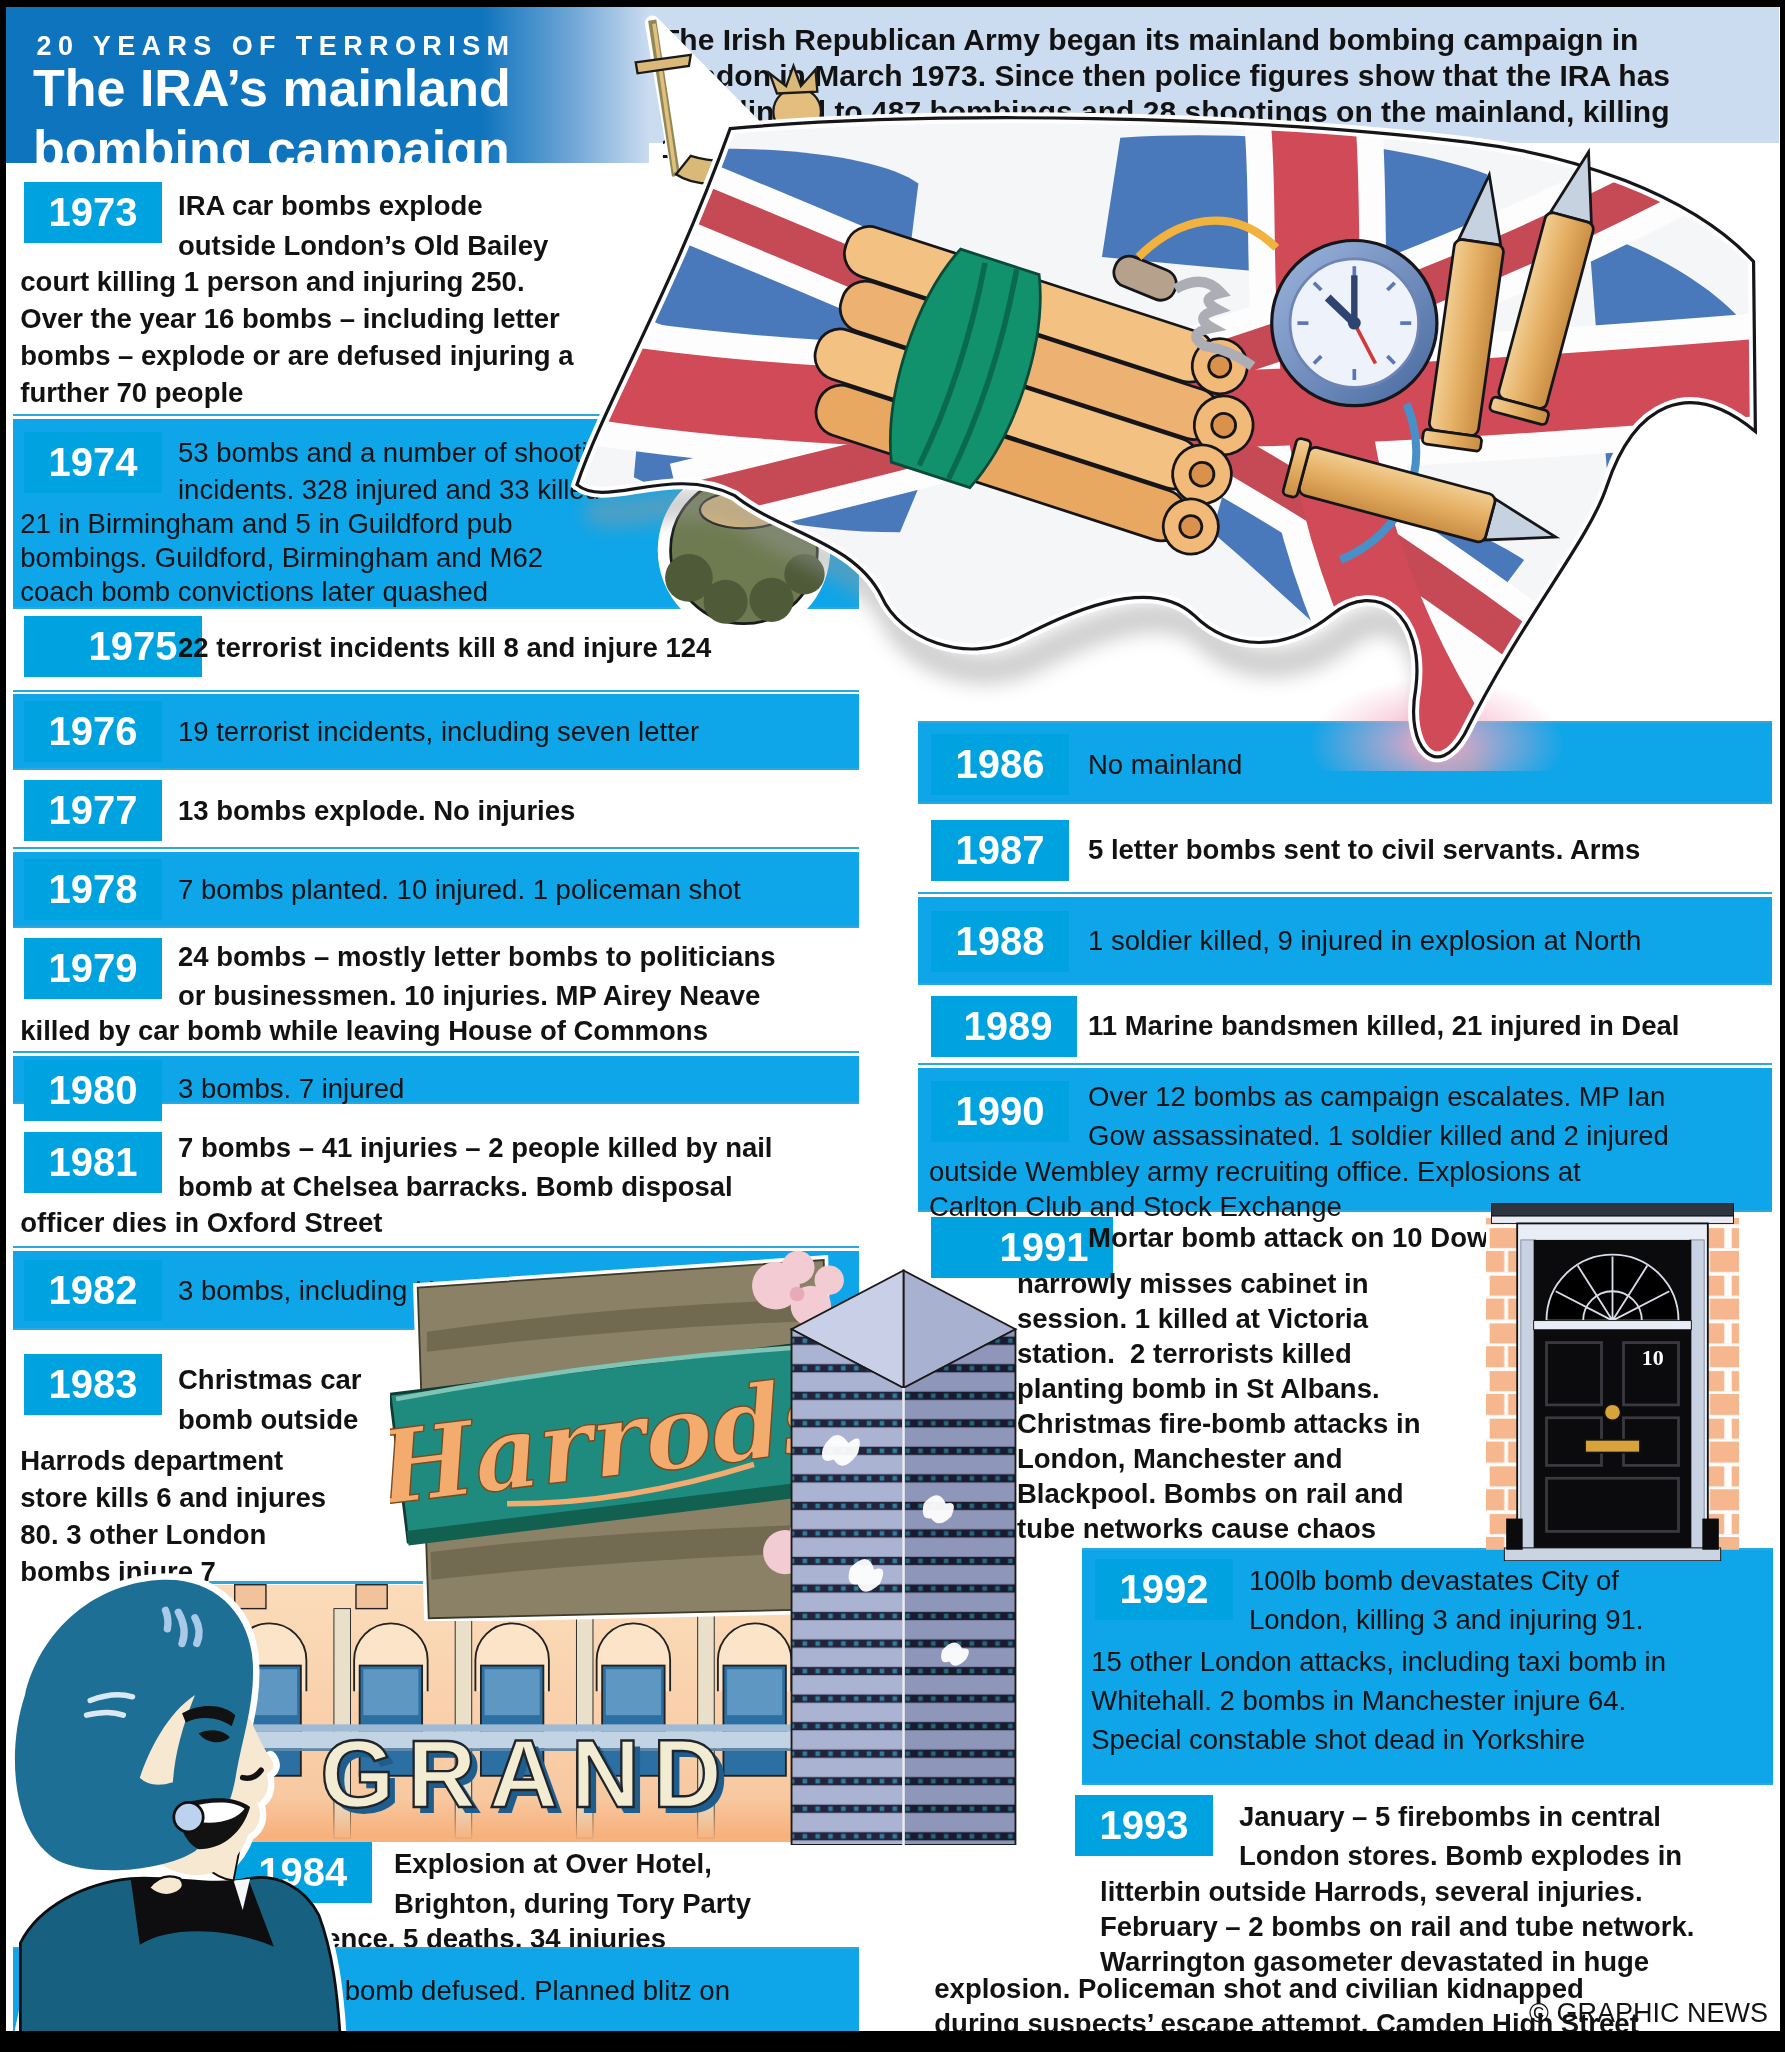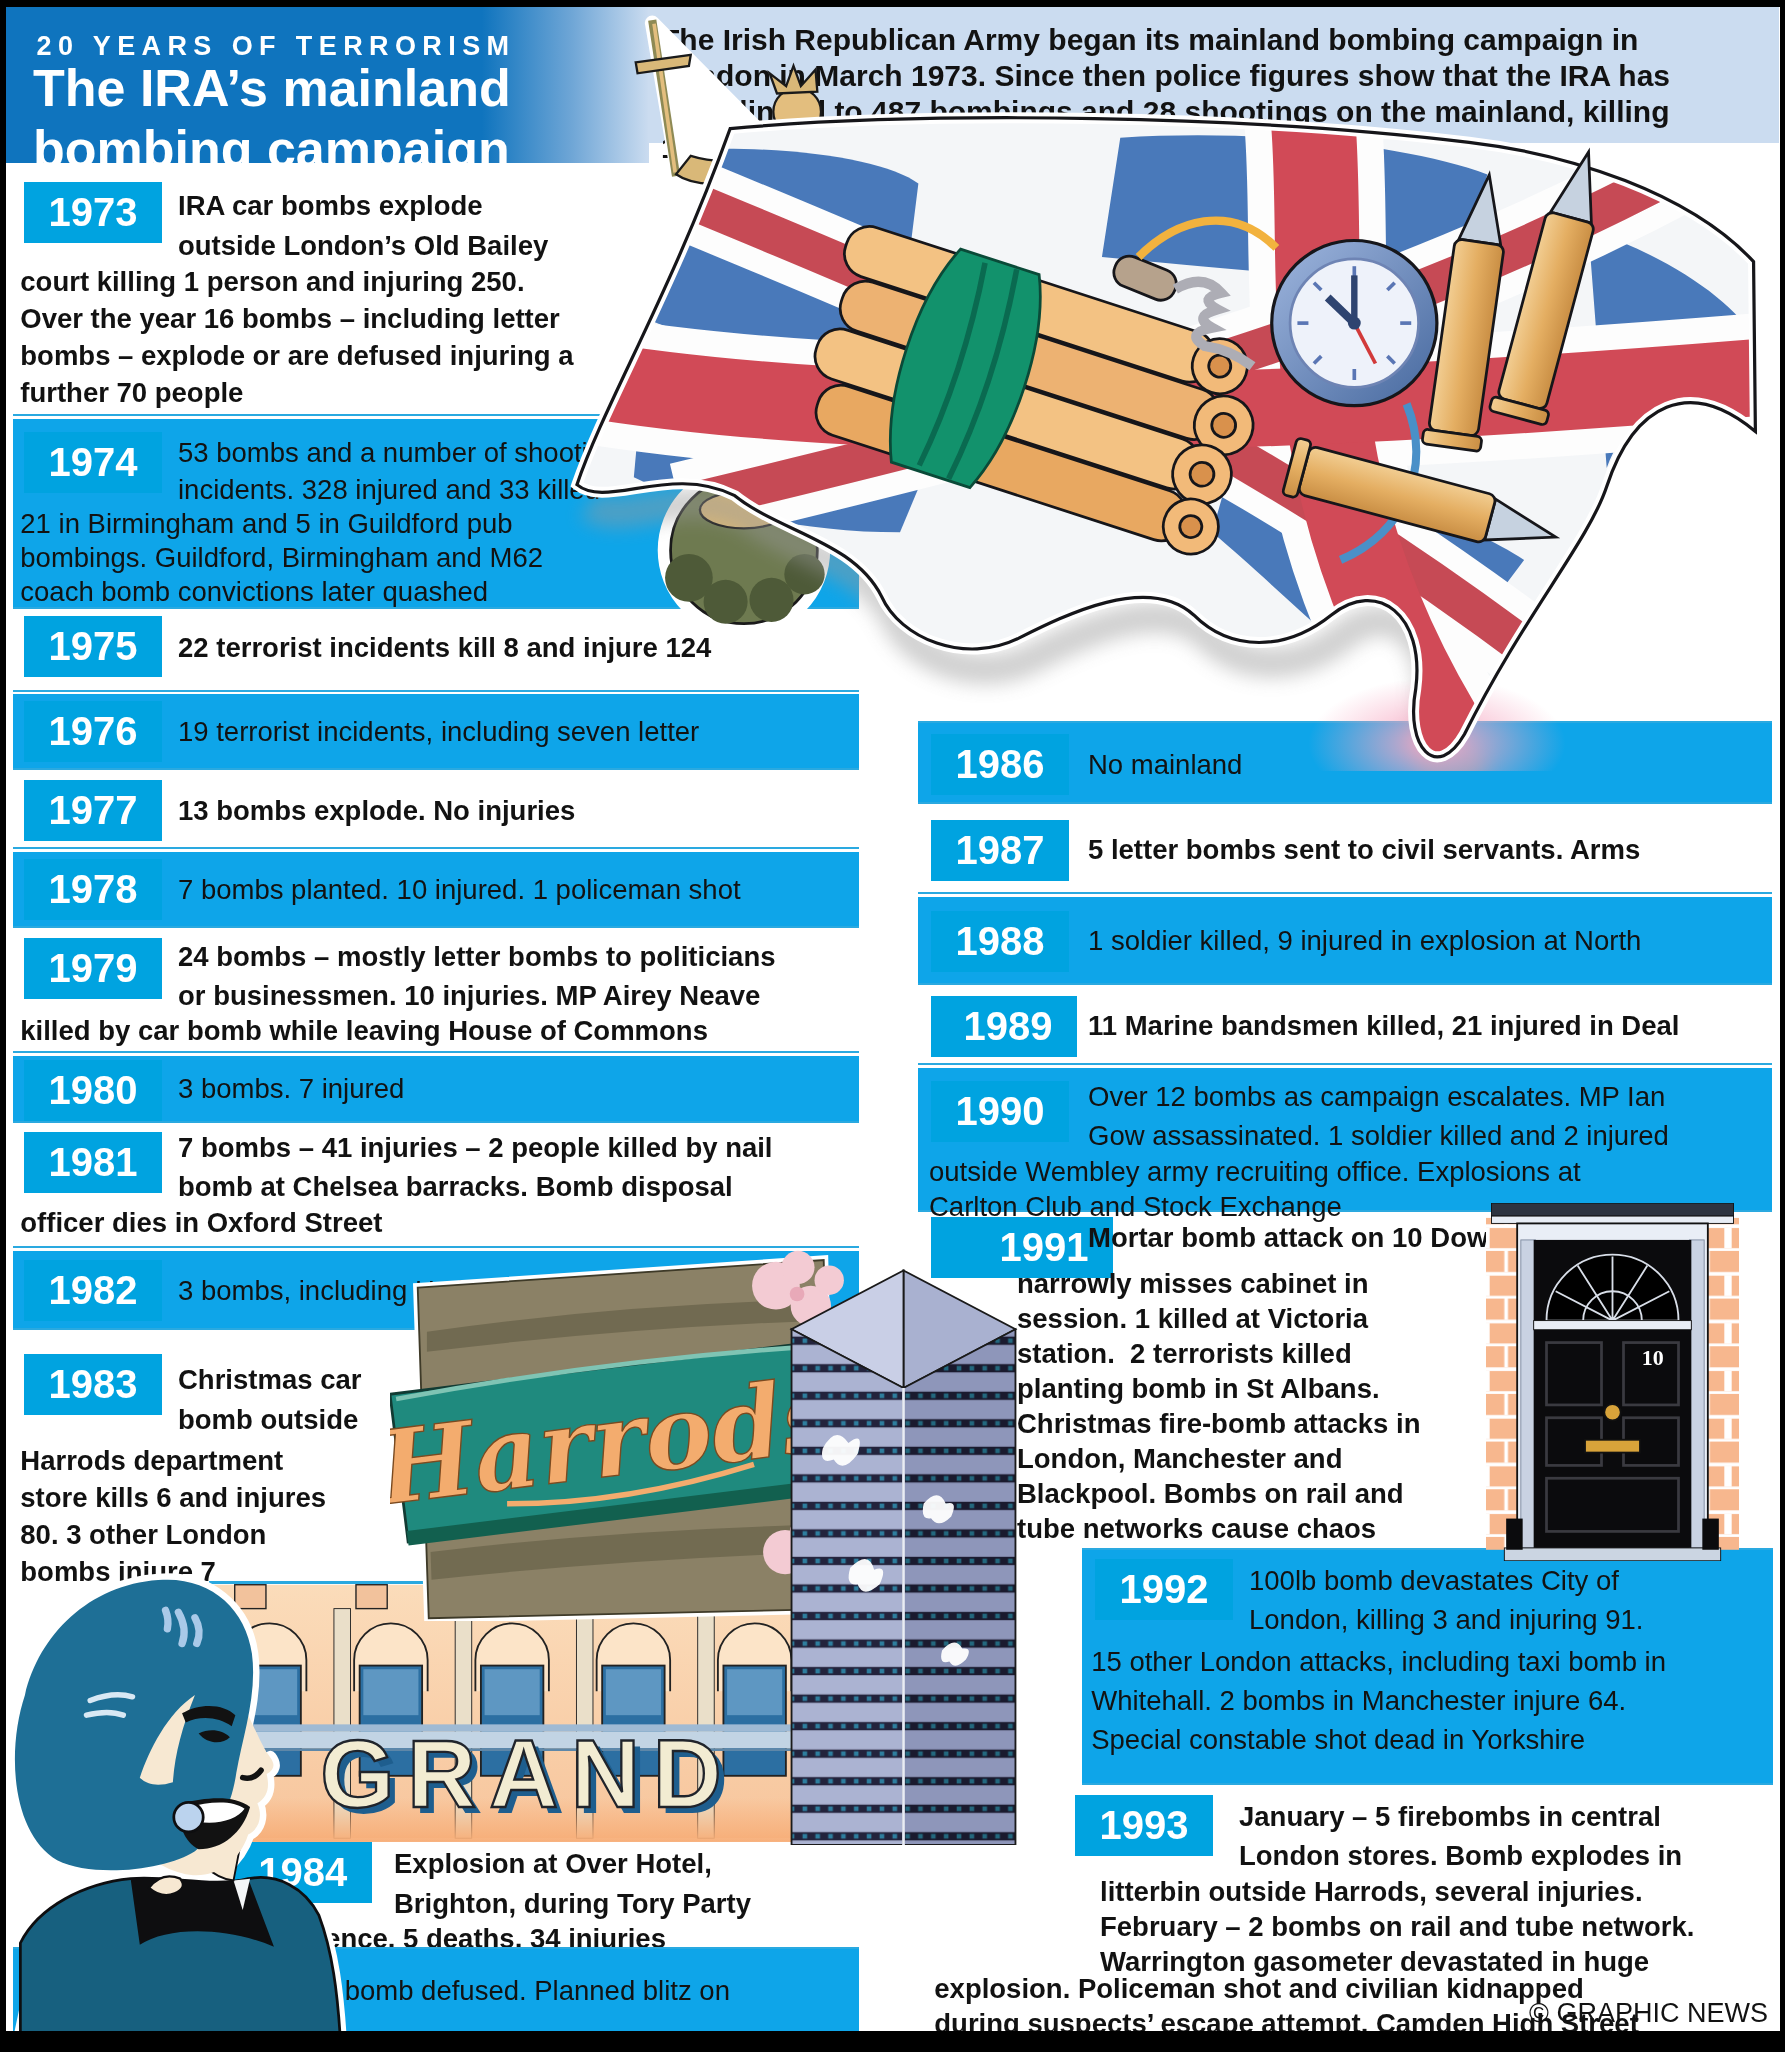--- a/index.html
+++ b/index.html
@@ -27,27 +27,27 @@
   .bt{border-top:2.8px solid #2AA9E0;}
   .badge{position:absolute;width:138px;height:61px;background:#00A3E0;color:#fff;
          font-size:40px;font-weight:700;display:flex;align-items:center;justify-content:center;}
   .ta,.tb,.tc{position:absolute;font-size:27.5px;white-space:pre-wrap;}
   .bold .ta,.bold .tb,.bold .tc{font-weight:700;}
   
   #row1973{top:171px;height:245px;} #row1973 .badge{left:11px;top:11px;}
   #row1973 .ta{left:165px;top:14.7px;line-height:40px;} #row1973 .tb{left:7.3px;top:92px;line-height:37px;}
   #row1974{top:419px;height:190px;} #row1974 .badge{left:11px;top:13px;}
   #row1974 .ta{left:165px;top:14.7px;line-height:37px;} #row1974 .tb{left:7.3px;top:88px;line-height:34px;}
-  #row1975{top:612px;height:80px;} #row1975 .badge{left:11px;top:3.7px;} #row1975 .ta{left:165px;top:20px;}
+  #row1975{top:612px;height:80px;} #row1975 .badge{left:11px;top:3.7px;padding-left:40px;} #row1975 .ta{left:165px;top:20px;}
   #row1976{top:694px;height:76px;} #row1976 .badge{left:11px;top:7.3px;} #row1976 .ta{left:165px;top:22px;}
   #row1977{top:773px;height:76px;} #row1977 .badge{left:11px;top:7.3px;} #row1977 .ta{left:165px;top:22px;}
   #row1978{top:852px;height:76px;} #row1978 .badge{left:11px;top:7.3px;} #row1978 .ta{left:165px;top:22px;}
   #row1979{top:931px;height:122px;} #row1979 .badge{left:11px;top:7.3px;}
   #row1979 .ta{left:165px;top:5.5px;line-height:39px;} #row1979 .tb{left:7.3px;top:84px;}
-  #row1980{top:1056px;height:67px;} #row1980 .badge{left:11px;top:3.7px;} #row1980 .ta{left:165px;top:16.5px;}
+  #row1980{top:1056px;height:48px;} #row1980 .badge{left:11px;top:3.7px;} #row1980 .ta{left:165px;top:16.5px;}
   #row1981{top:1126px;height:122px;} #row1981 .badge{left:11px;top:5.5px;}
   #row1981 .ta{left:165px;top:1.8px;line-height:39px;} #row1981 .tb{left:7.3px;top:81px;}
   #row1982{top:1251px;height:79px;} #row1982 .badge{left:11px;top:9.2px;} #row1982 .ta{left:165px;top:24px;}
   #row1983{top:1332px;height:275px;width:432px;} #row1983 .badge{left:11px;top:22px;}
   #row1983 .ta{left:165px;top:27.5px;line-height:40px;} #row1983 .tb{left:7.3px;top:110px;line-height:37px;}
   #row1984{left:220px;top:1827px;width:638px;height:119px;} #row1984 .badge{left:13.8px;top:13px;}
   #row1984 .ta{left:174px;top:14.7px;line-height:40px;} #row1984 .tb{left:16.5px;top:94px;}
   #row1985{left:13px;top:1947px;width:846px;height:84px;} #row1985 .badge{left:11px;top:12px;}
   #row1985 .ta{left:165px;top:26px;}
   

